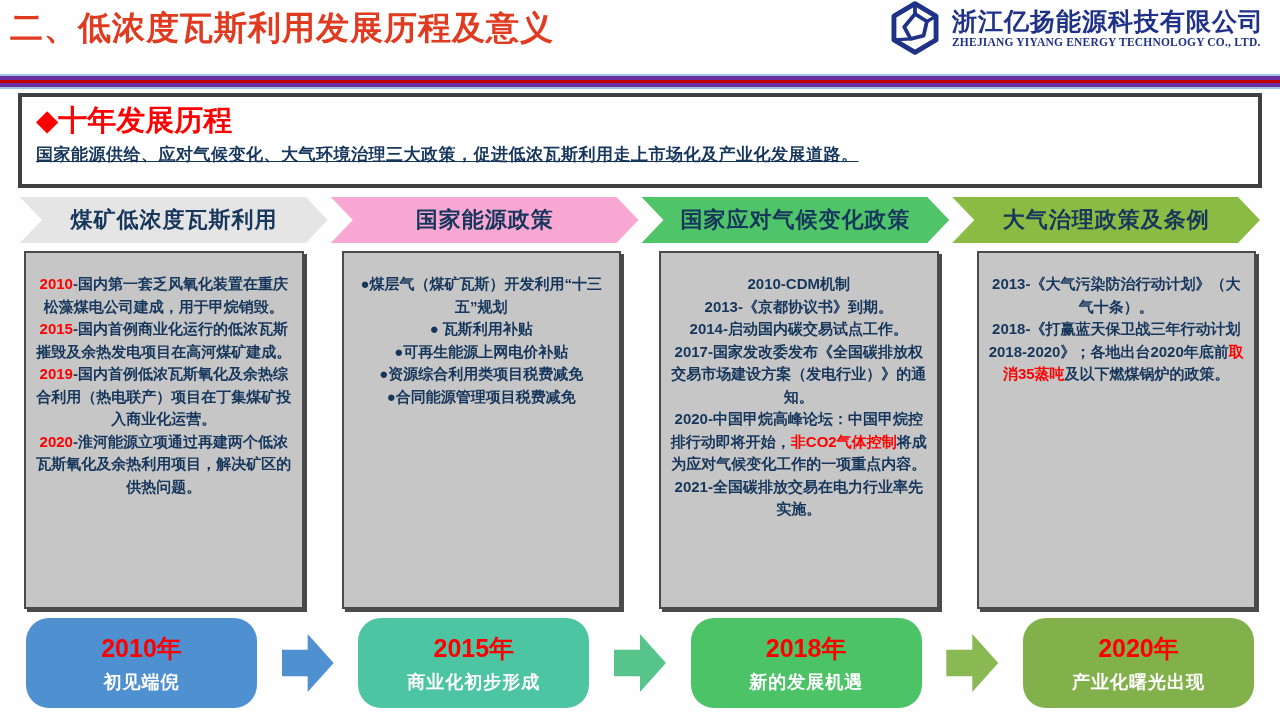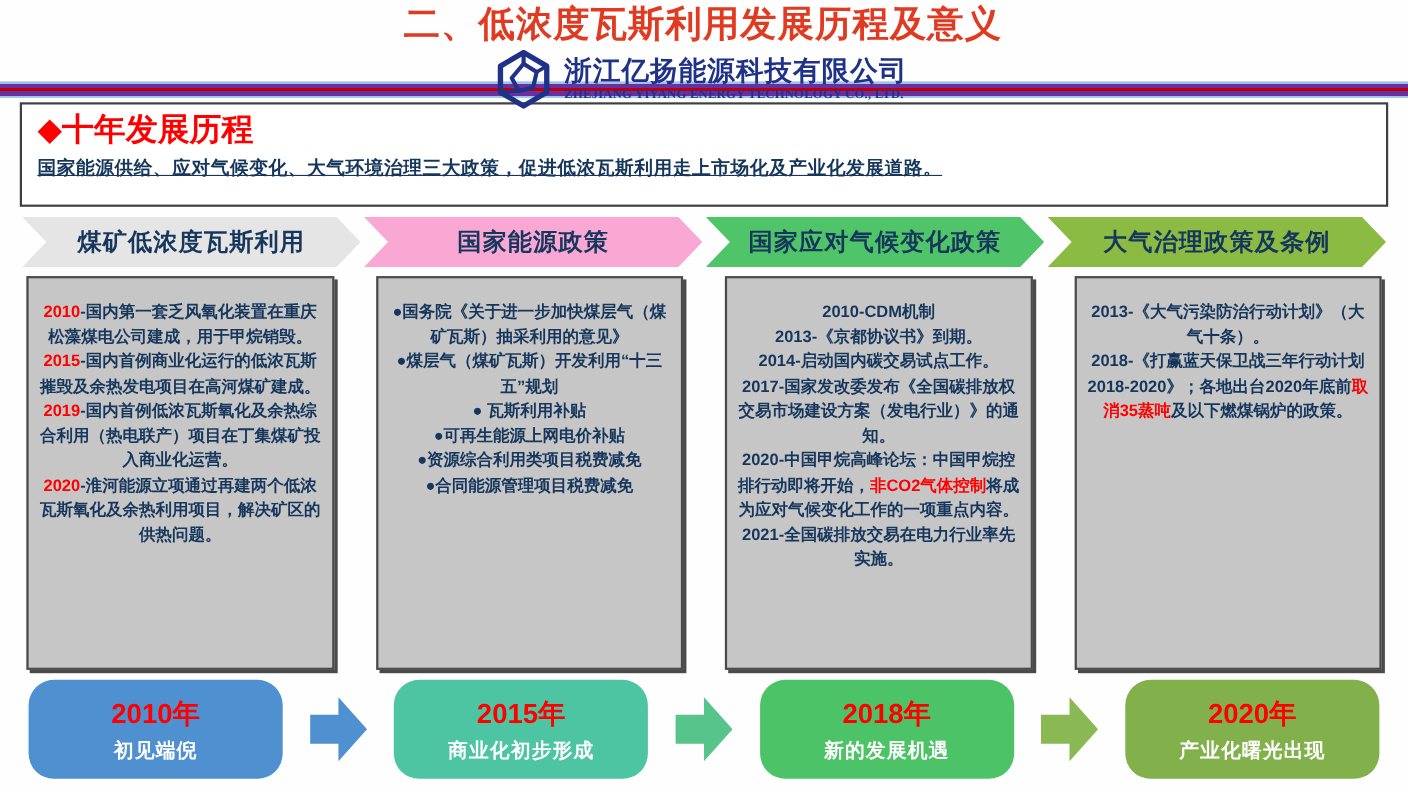--- a/index.html
+++ b/index.html
@@ -2,40 +2,40 @@
 <html><head>
 <meta charset="utf-8">
 <style>
   html,body{margin:0;padding:0;}
   body{width:1280px;height:720px;overflow:hidden;background:#ffffff;
        font-family:"Liberation Sans","DejaVu Sans",sans-serif;}
   .slide{position:relative;width:1280px;height:720px;background:#fefefe;}
 
   
   .top{height:74px;display:flex;align-items:center;justify-content:space-between;
-       padding:0 12px 18px 10px;box-sizing:border-box;flex-direction:column;}
+       padding:0 12px 18px 10px;box-sizing:border-box;}
   .page-title{color:#e03b20;font-size:33px;font-weight:bold;letter-spacing:1px;white-space:nowrap;}
   .brand{display:flex;align-items:center;gap:10px;padding-right:4px;}
   .brand svg{display:block;}
   .brand-text{display:flex;flex-direction:column;line-height:1.15;}
   .company-cn{color:#1f3288;font-size:25px;font-weight:bold;letter-spacing:1px;}
   .company-en{color:#1f3288;font-size:11.5px;font-weight:bold;letter-spacing:.2px;
               font-family:"Liberation Serif","DejaVu Serif",serif;}
 
   
   .divider{height:15px;width:1280px;
     background:linear-gradient(to bottom,
       #9dc3e6 0,#9dc3e6 2px,
       #6a2fa0 2px,#6a2fa0 6px,
       #c00000 6px,#c00000 9px,
       #6a2fa0 9px,#6a2fa0 13px,
       #9dc3e6 13px,#9dc3e6 15px);}
 
   
-  .frame{margin:4px 18px 0 18px;border:2px solid #404040;background:#ffffff;
+  .frame{margin:4px 18px 0 18px;border:4px solid #404040;background:#ffffff;
          padding:5px 14px 10px 14px;box-sizing:border-box;height:95px;}
   .heading{color:#ff0000;font-size:29px;font-weight:bold;line-height:1.25;}
   .subtitle{color:#16365c;font-size:17px;font-weight:bold;margin-top:5px;letter-spacing:.5px;text-decoration:underline;}
 
   
   .bands{margin:9px 20px 0 20px;display:flex;gap:3px;height:46px;}
   .band{flex:1;display:flex;align-items:center;justify-content:center;
         color:#16365c;font-weight:bold;font-size:22px;letter-spacing:1px;
         clip-path:polygon(0 0,calc(100% - 22px) 0,100% 50%,calc(100% - 22px) 100%,0 100%,22px 50%);}
 
@@ -95,21 +95,20 @@
     </div>
 
   <div class="boxes" id="boxes">
       <div class="gbox">
         <p><span class="hl">2010</span><span>-国内第一套乏风氧化装置在重庆松藻煤电公司建成，用于甲烷销毁。</span></p>
         <p><span class="hl">2015</span><span>-国内首例商业化运行的低浓瓦斯摧毁及余热发电项目在高河煤矿建成。</span></p>
         <p><span class="hl">2019</span><span>-国内首例低浓瓦斯氧化及余热综合利用（热电联产）项目在丁集煤矿投入商业化运营。</span></p>
         <p><span class="hl">2020</span><span>-淮河能源立项通过再建两个低浓瓦斯氧化及余热利用项目，解决矿区的供热问题。</span></p>
       </div>
       <div class="gbox">
-        <p><span>●国务院《关于进一步加快煤层气（煤矿瓦斯）抽采利用的意见》</span></p>
         <p><span>●煤层气（煤矿瓦斯）开发利用“十三五”规划</span></p>
         <p><span>● 瓦斯利用补贴</span></p>
         <p><span>●可再生能源上网电价补贴</span></p>
         <p><span>●资源综合利用类项目税费减免</span></p>
         <p><span>●合同能源管理项目税费减免</span></p>
       </div>
       <div class="gbox">
         <p><span>2010-CDM机制</span></p>
         <p><span>2013-《京都协议书》到期。</span></p>
         <p><span>2014-启动国内碳交易试点工作。</span></p>

